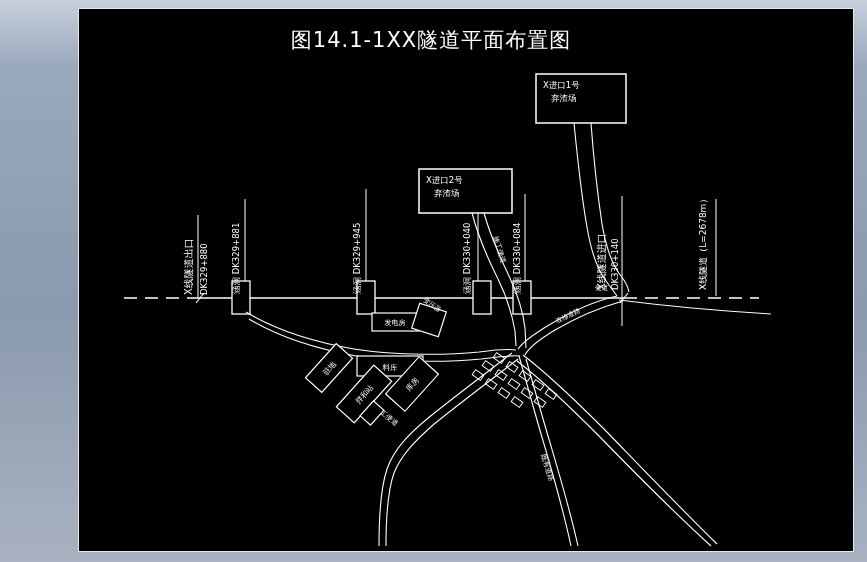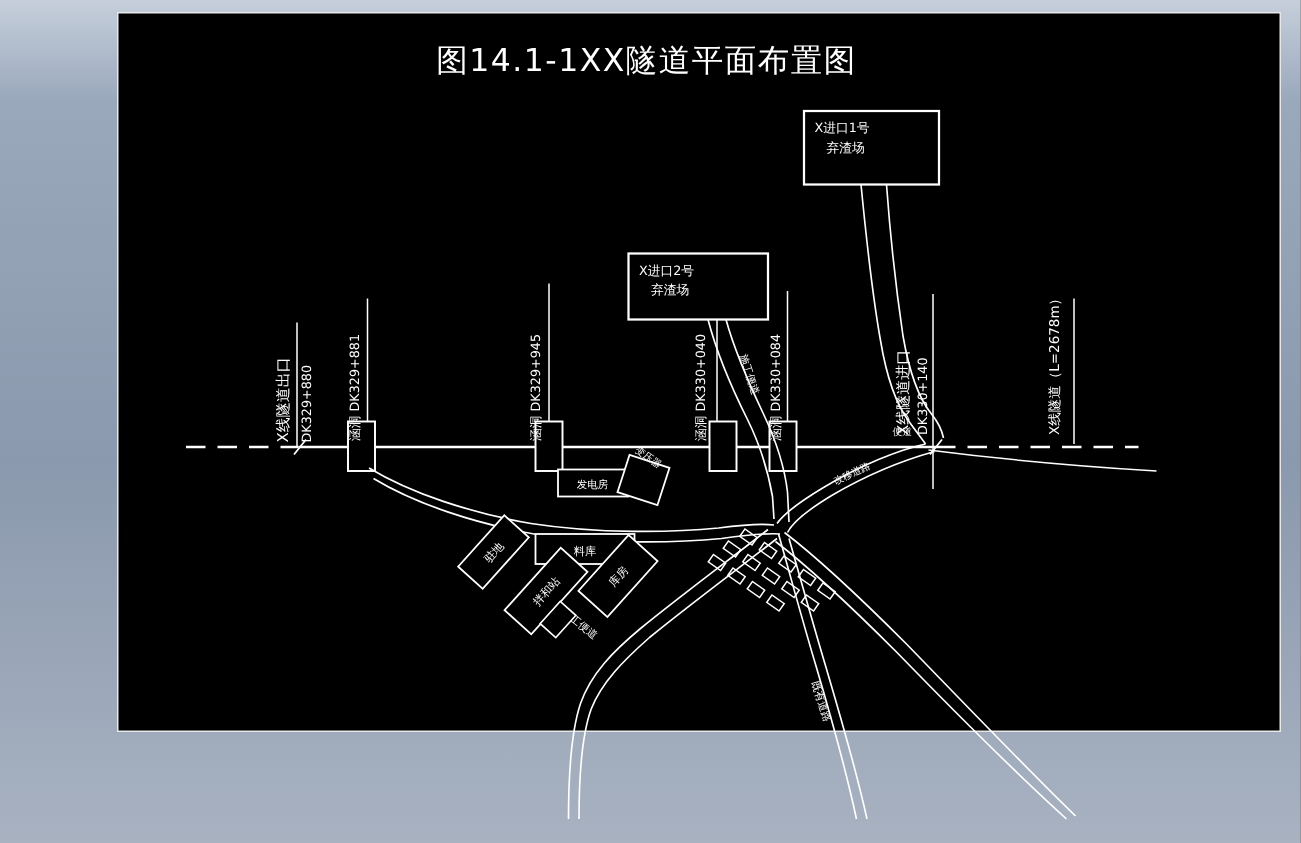--- a/index.html
+++ b/index.html
@@ -2,21 +2,21 @@
 <html><head>
 <meta charset="utf-8">
 <style>
   html,body{margin:0;padding:0;}
   body{
     width:867px;height:562px;position:relative;overflow:hidden;
     background:linear-gradient(180deg,#c6cfdb 0%,#9aa8bc 12%,#8b99ae 55%,#a8b2c1 100%);
     font-family:"DejaVu Sans",sans-serif;
   }
   .canvas{
-    position:absolute;left:78px;top:8px;width:776px;height:480px;
+    position:absolute;left:78px;top:8px;width:776px;height:544px;
     background:#000;border:1px solid #e8e8e8;box-sizing:border-box;
   }
   svg text{fill:#ffffff;}
   .ln{stroke:#ffffff;fill:none;}
   .box{stroke:#ffffff;fill:#000000;}
 </style>
 </head>
 <body>
 
 <div class="canvas">

